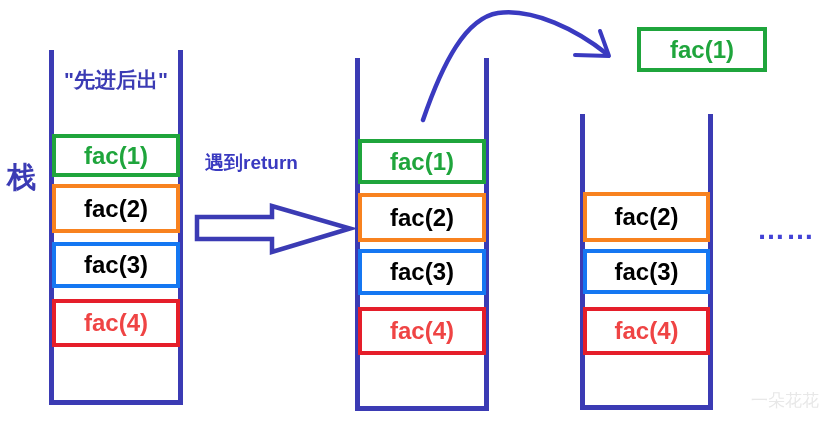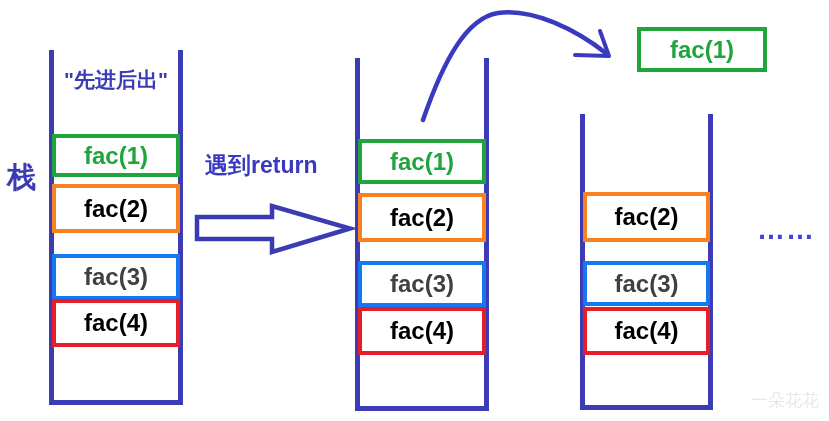--- a/index.html
+++ b/index.html
@@ -28,22 +28,22 @@
   }
 
   .item {
     position:absolute; left:-2px; right:-2px; box-sizing:border-box;
     border:4px solid; background:#ffffff;
     display:flex; align-items:center; justify-content:center;
     font-weight:bold; font-size:24px; line-height:1;
   }
   .green  { border-color:#1fa53c; color:#1fa53c; }
   .orange { border-color:#f8821f; color:#000000; }
-  .blue   { border-color:#1577f2; color:#404040;margin-top:12px; }
-  .red    { border-color:#e51e2a; color:#000000; }
+  .blue   { border-color:#1577f2; color:#000000; }
+  .red    { border-color:#e51e2a; color:#ef4444; }
 
   
   #stack1 .slot1 { top:84px;  height:43px; }
   #stack1 .slot2 { top:134px; height:49px; }
   #stack1 .slot3 { top:192px; height:46px; }
   #stack1 .slot4 { top:249px; height:48px; }
   
   #stack2 .slot1 { top:81px;  height:45px; }
   #stack2 .slot2 { top:135px; height:49px; }
   #stack2 .slot3 { top:191px; height:46px; }
@@ -52,21 +52,21 @@
   #stack3 .slot2 { top:78px;  height:50px; }
   #stack3 .slot3 { top:135px; height:45px; }
   #stack3 .slot4 { top:193px; height:48px; }
 
   .stack-label {
     position:absolute; left:7px; top:158px;
     font-weight:bold; font-size:29px; color:#3b3bb4;
   }
   .transition-label {
     position:absolute; left:205px; top:150px;
-    font-weight:bold; font-size:23px; color:#3a3ac0; white-space:nowrap;
+    font-weight:bold; font-size:19px; color:#3a3ac0; white-space:nowrap;
   }
   .popped-box {
     position:absolute; left:637px; top:27px; width:130px; height:45px;
     box-sizing:border-box; border:4px solid #1fa53c; background:#fff;
     display:flex; align-items:center; justify-content:center;
     font-weight:bold; font-size:24px; color:#1fa53c;
   }
   .ellipsis {
     position:absolute; left:757px; top:214px;
     font-weight:bold; font-size:28px; color:#4343d6; letter-spacing:1px;

